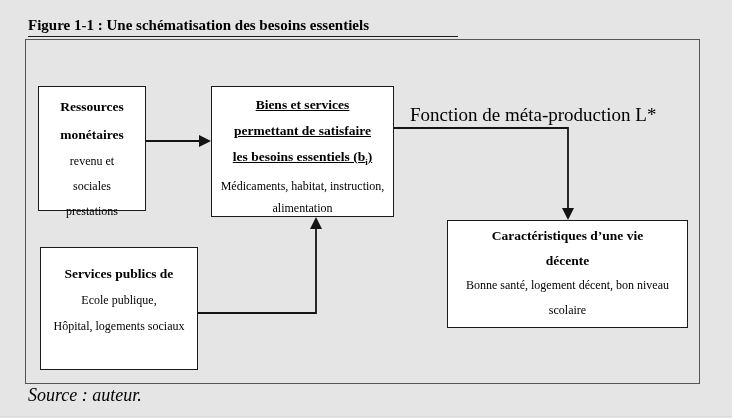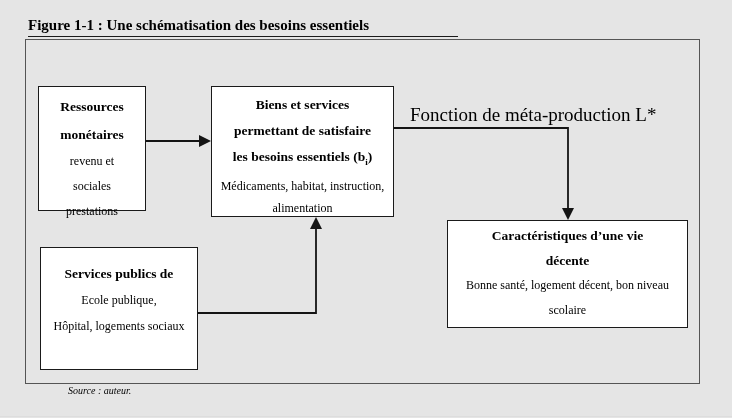--- a/index.html
+++ b/index.html
@@ -58,21 +58,21 @@
   }
   .box .bd {
     font-size: 12px;
     white-space: nowrap;
   }
   #box-ressources { left: 38px; top: 86px; width: 108px; height: 125px; padding-top: 6px; }
   #box-ressources .bt { line-height: 28px; }
   #box-ressources .bd { line-height: 25px; }
 
   #box-biens { left: 211px; top: 86px; width: 183px; height: 131px; padding-top: 5px; }
-  #box-biens .bt { line-height: 26px; }
+  #box-biens .bt { line-height: 26px; text-decoration: underline; }
   #box-biens .bd { line-height: 22px; }
   #box-biens sub { font-size: 9px; }
 
   #box-services { left: 40px; top: 247px; width: 158px; height: 123px; padding-top: 12px; }
   #box-services .bt { line-height: 27px; }
   #box-services .bd { line-height: 26px; }
 
   #box-caracteristiques { left: 447px; top: 220px; width: 241px; height: 108px; padding-top: 2px; }
   #box-caracteristiques .bt { line-height: 25px; }
   #box-caracteristiques .bd { line-height: 25px; }
@@ -83,24 +83,23 @@
     top: 104px;
     width: 244px;
     text-align: center;
     font-size: 19px;
     white-space: nowrap;
   }
   .source-note {
     position: absolute;
     left: 28px;
     top: 385px;
-    font-size: 10px;
+    font-size: 18px;
     font-style: italic;
     white-space: nowrap;
-    margin-left: 40px;
   }
   .bottom-rule {
     position: absolute;
     left: 0;
     top: 416px;
     width: 732px;
     height: 1px;
     background: #dddddd;
   }
 </style>

